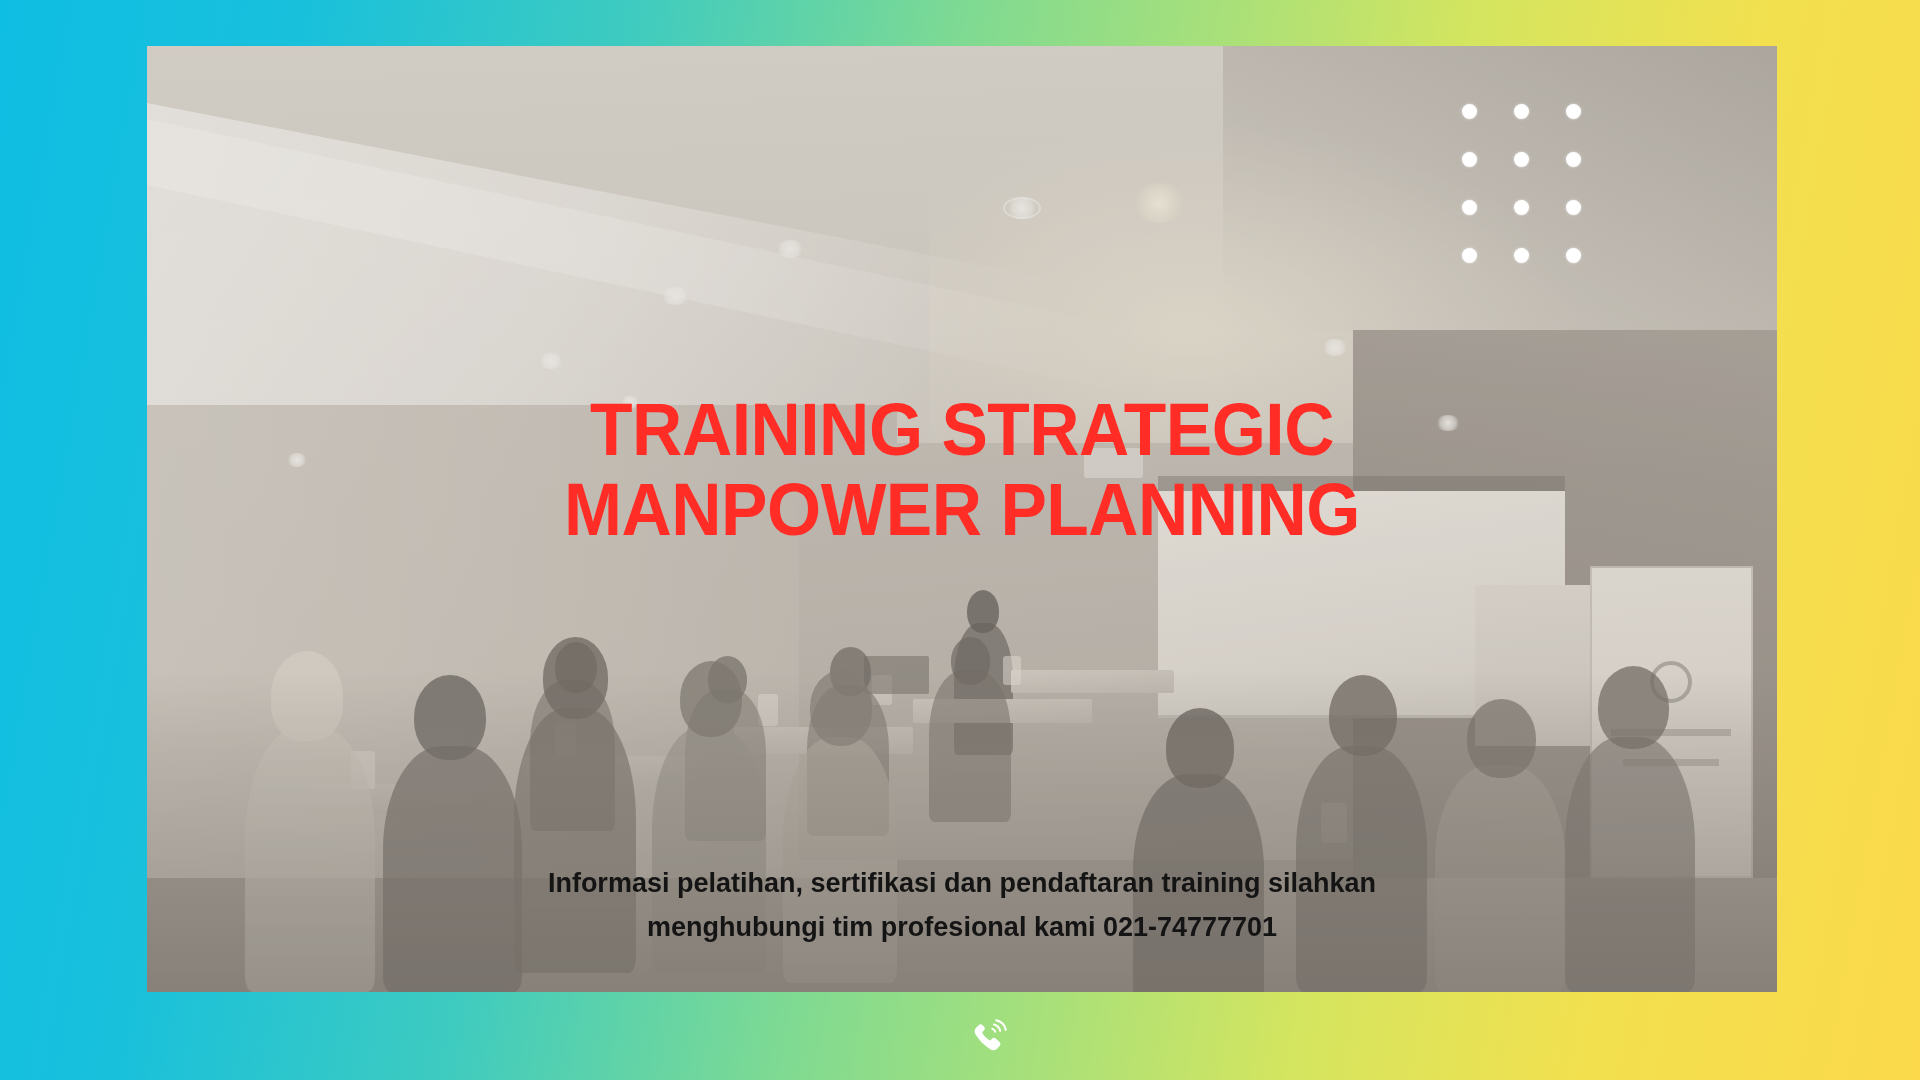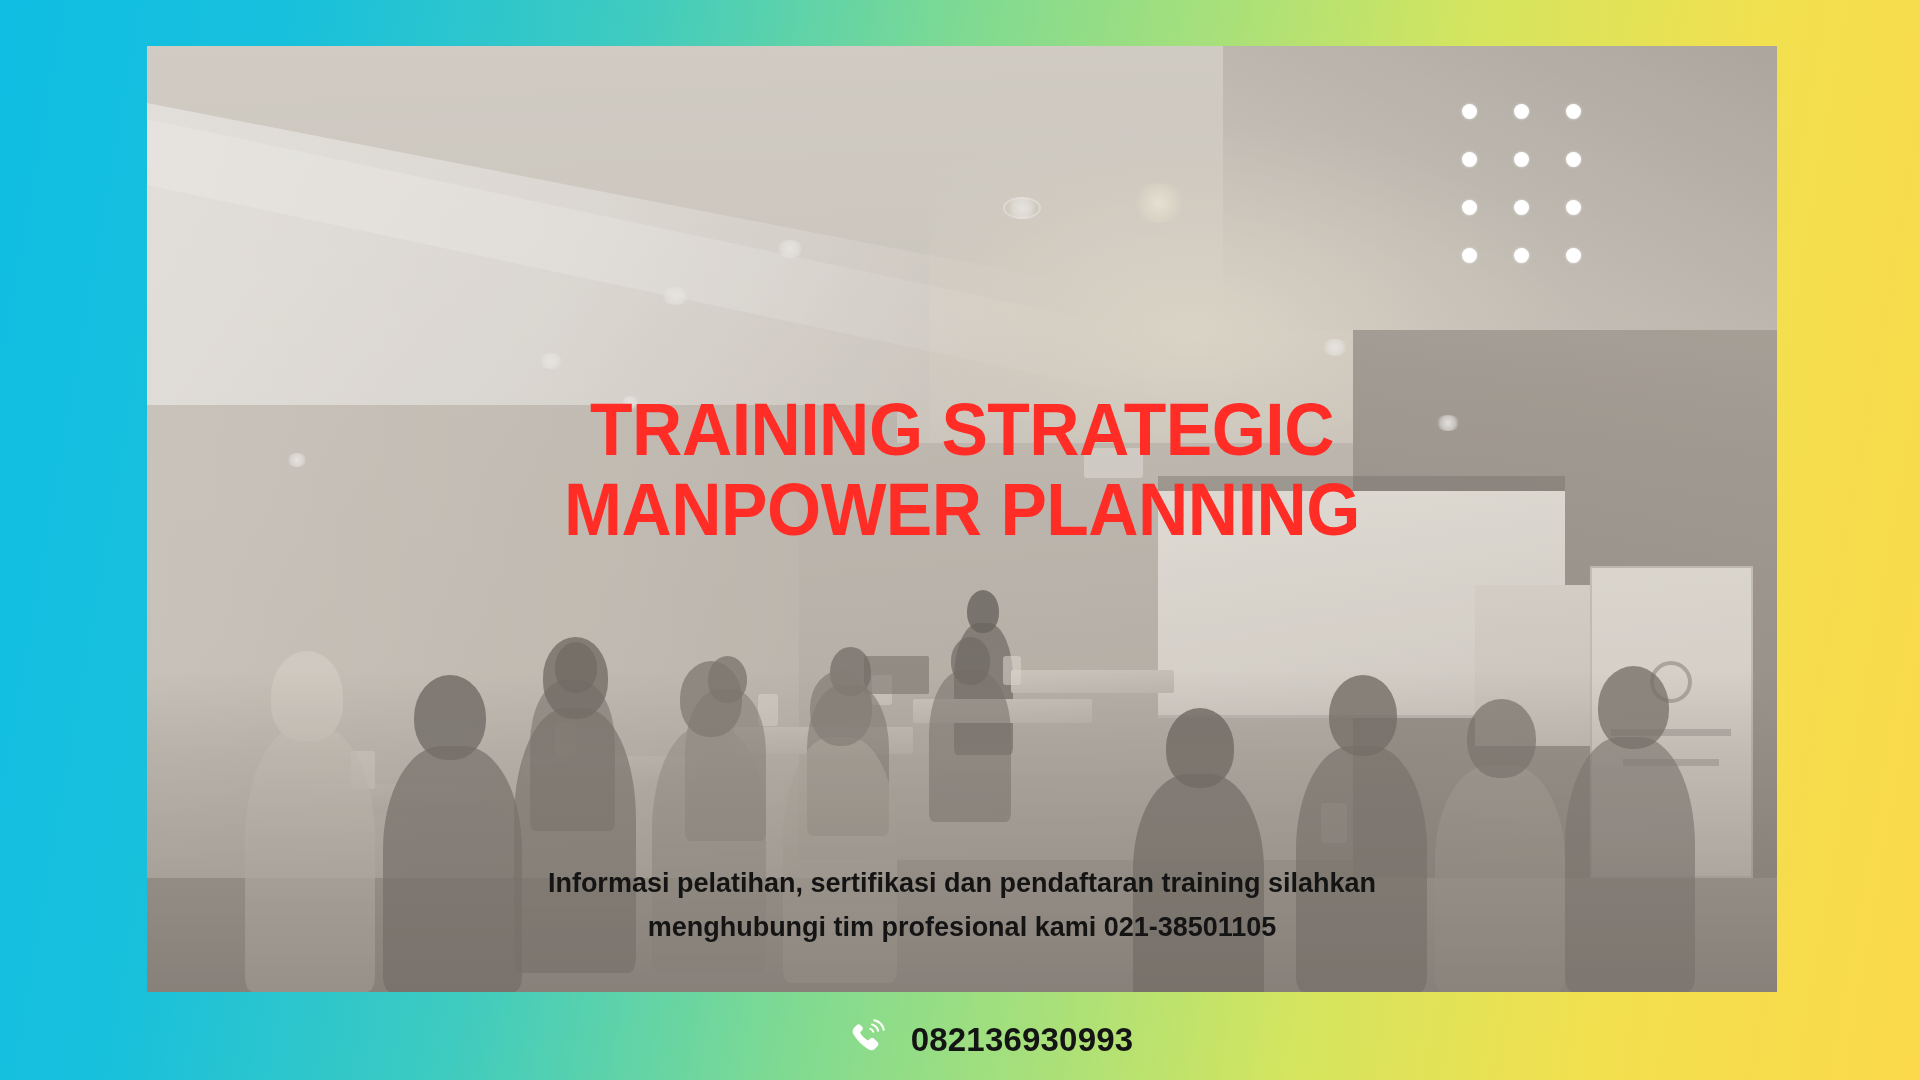--- a/index.html
+++ b/index.html
@@ -347,35 +347,34 @@
       <div class="dot"></div>
     </div>
 
     <div id="headline">
       <span class="hl-line">TRAINING STRATEGIC</span>
       <span class="hl-line">MANPOWER PLANNING</span>
     </div>
 
     <div id="sub-caption">
       <span class="sc-line">Informasi pelatihan, sertifikasi dan pendaftaran training silahkan</span>
-      <span class="sc-line">menghubungi tim profesional kami 021-38501105</span>
+      <span class="sc-line">menghubungi tim profesional kami 021-74777701</span>
     </div>
 
   </div>
 
   <div id="contact-bar">
 
     <div class="contact-item">
       <span class="ico">
         <svg viewBox="0 0 64 64" aria-hidden="true">
           <path fill="#ffffff" d="M20.4 9.2c-1.5-1.5-3.9-1.5-5.4 0l-4.2 4.2c-2.5 2.5-3 6.4-1.2 9.5 5.6 9.8 13.7 17.9 23.5 23.5 3.1 1.8 7 1.3 9.5-1.2l4.2-4.2c1.5-1.5 1.5-3.9 0-5.4l-6-6c-1.5-1.5-3.9-1.5-5.4 0l-2.3 2.3c-.5.5-1.2.6-1.8.3-4.6-2.5-8.4-6.3-10.9-10.9-.3-.6-.2-1.3.3-1.8l2.3-2.3c1.5-1.5 1.5-3.9 0-5.4l-2.6-2.6z"></path>
           <path fill="none" stroke="#ffffff" stroke-width="3.2" stroke-linecap="round" d="M38 8.5c4.6 1.2 8.3 4.9 9.5 9.5"></path>
           <path fill="none" stroke="#ffffff" stroke-width="3.2" stroke-linecap="round" d="M41.5 2c7.2 1.6 12.9 7.3 14.5 14.5"></path>
           <path fill="none" stroke="#ffffff" stroke-width="3" stroke-linecap="round" d="M35.5 15c2.1.7 3.8 2.4 4.5 4.5"></path>
         </svg>
       </span>
-      <span class="contact-text">082136930993</span>
     </div>
 
 
   </div>
 
 </div>
 
 </body></html>

